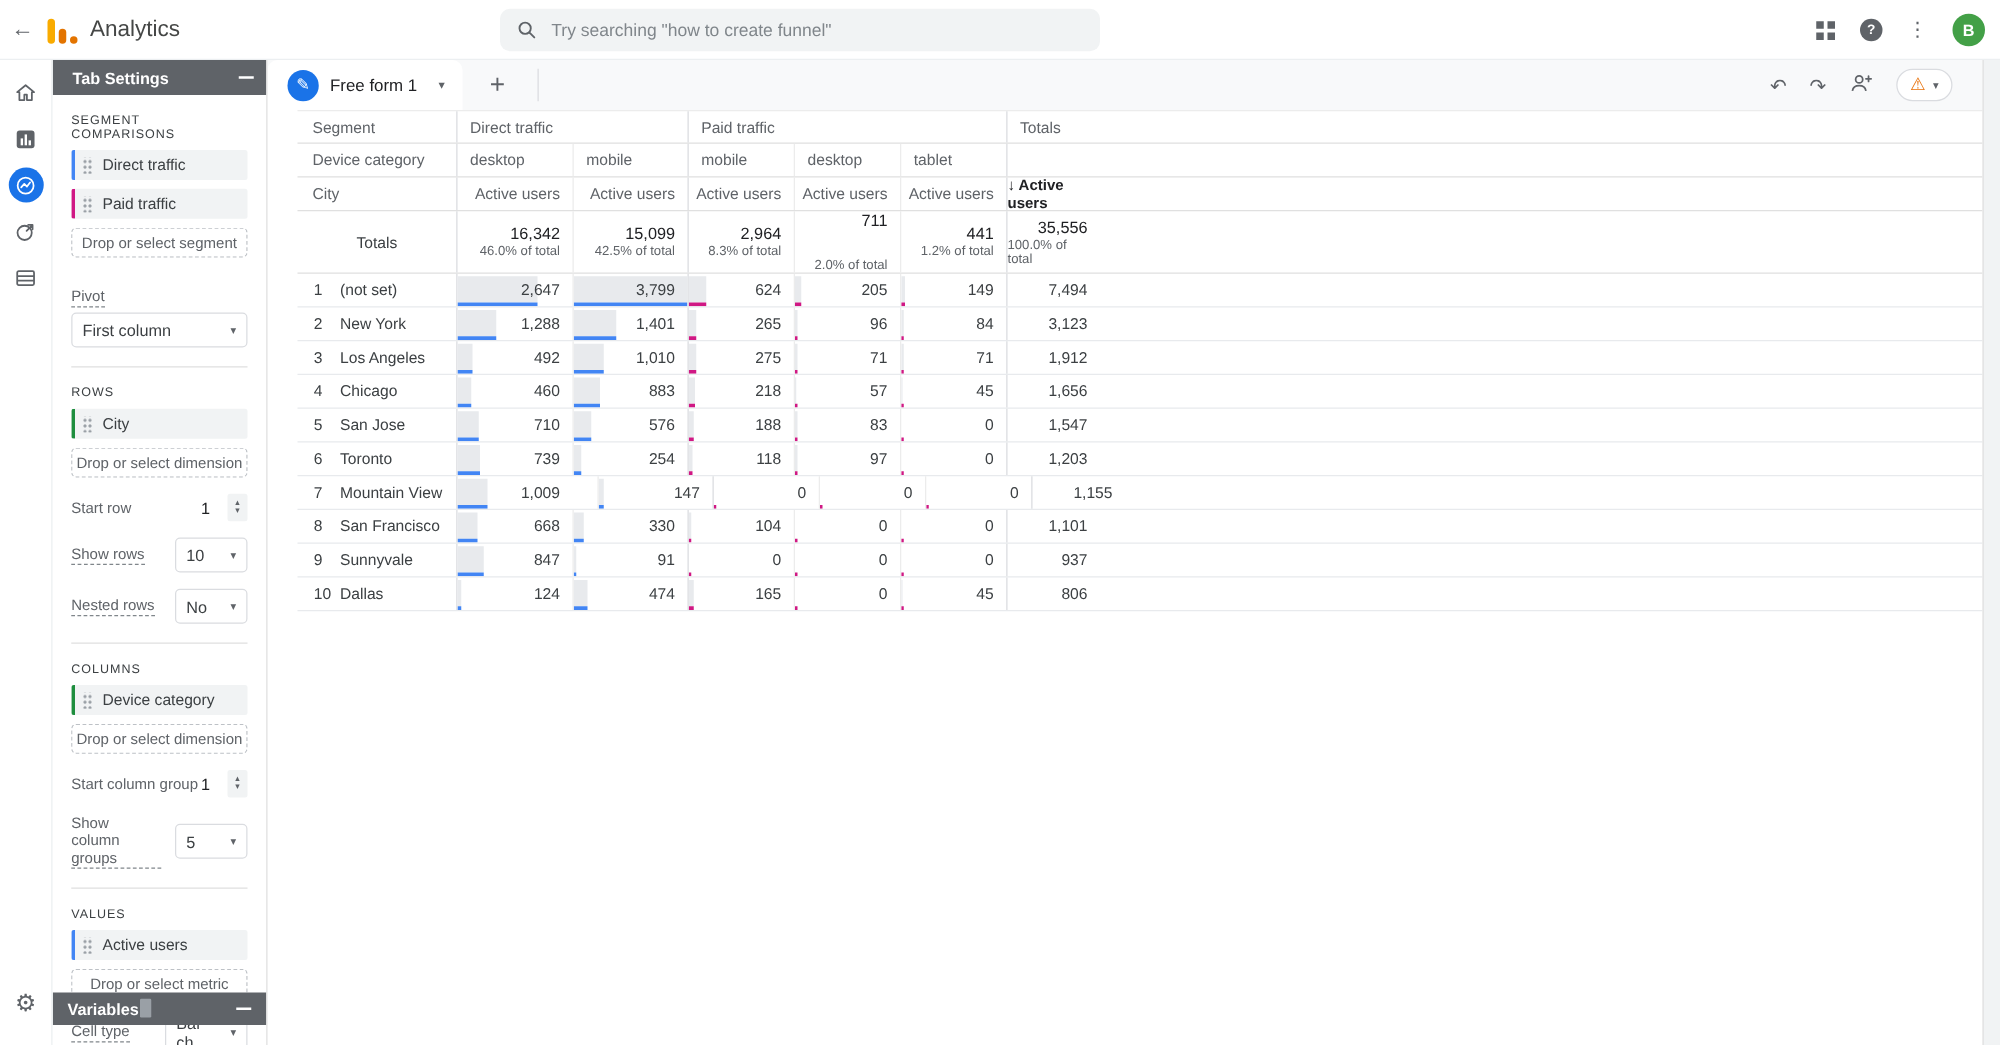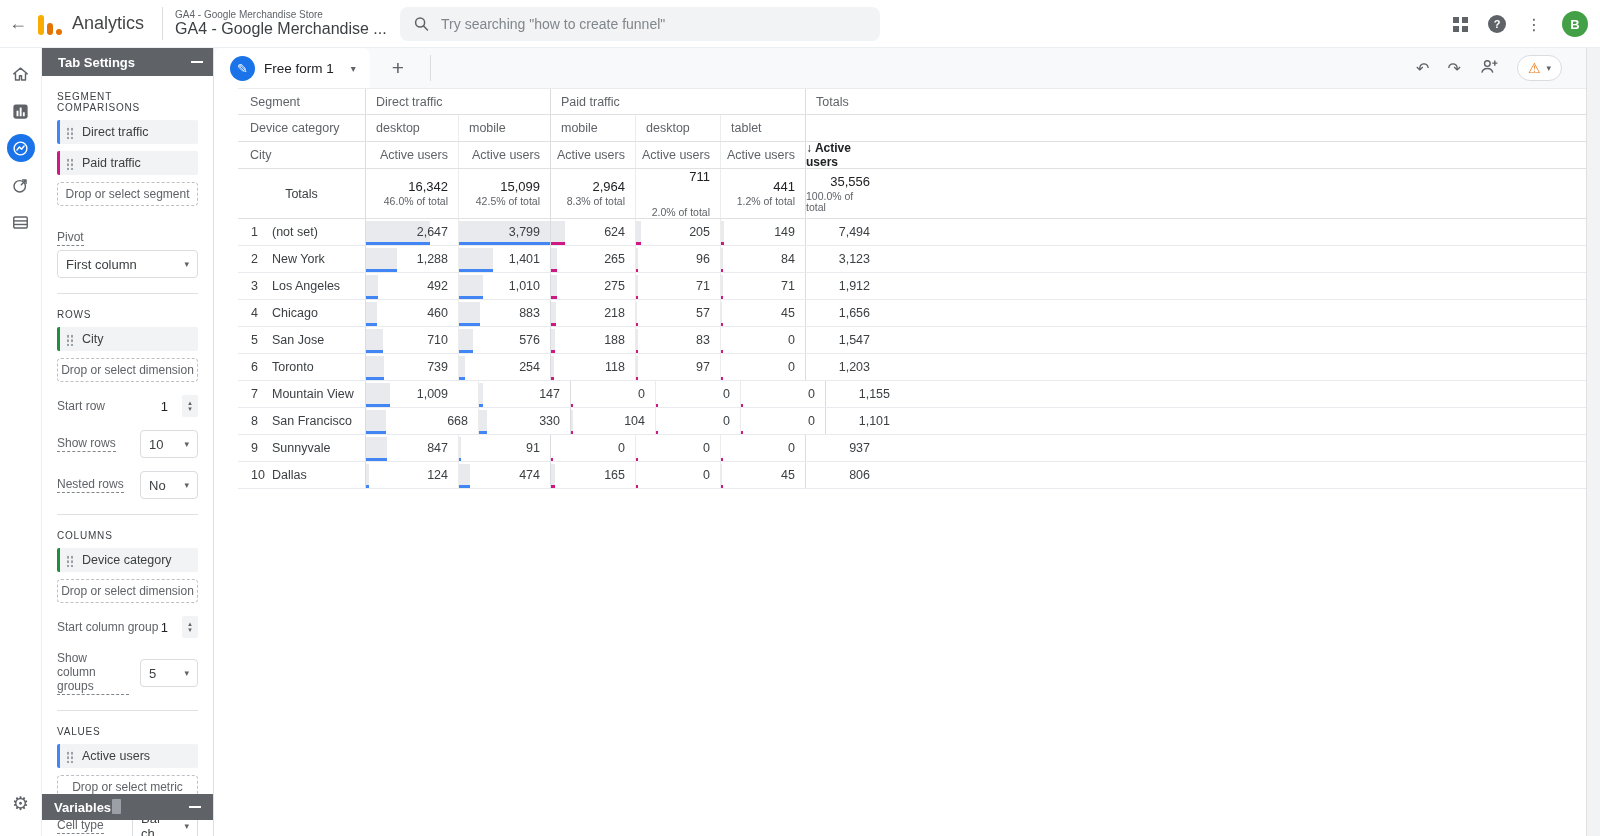--- a/index.html
+++ b/index.html
@@ -120,24 +120,20 @@
 <body>
 
 <div class="appbar">
   <span class="back">←</span>
   <span class="ga-logo">
       <i class="b1"></i>
       <i class="b2"></i>
       <i class="b3"></i>
     </span>
   <span class="product">Analytics</span>
-  <div class="prop">
-    <div class="small">GA4 - Google Merchandise Store</div>
-    <div class="big">GA4 - Google Merchandise ...</div>
-  </div>
   <div class="searchbox">
     <svg width="16" height="16" viewBox="0 0 16 16">
       <circle cx="6.5" cy="6.5" r="4.8" fill="none" stroke="#5f6368" stroke-width="1.6"></circle>
       <line x1="10.2" y1="10.2" x2="14.3" y2="14.3" stroke="#5f6368" stroke-width="1.6" stroke-linecap="round"></line>
     </svg>
     <input type="text" placeholder="Try searching &quot;how to create funnel&quot;" style="">
   </div>
   <div class="appbar-right">
     <span class="gridicon">
         <i></i>
@@ -594,21 +590,21 @@
           <div class="v">0</div>
         </div>
         <div class="cell num bls" style="width: 75px;">1,155</div>
         <div class="cell filler"></div>
       </div>
       <div class="trow drow">
         <div class="cell " style="width: 127px;">
           <div class="rownum">8</div>
           <div class="">San Francisco</div>
         </div>
-        <div class="cell num bls" style="width: 113px;">
+        <div class="cell num bls" style="width: 93px;">
           <div class="bar" style="width: 17.5836%; background: rgb(232, 234, 237);"></div>
           <div class="barline" style="width: max(17.5836%, 2px); background: rgb(66, 133, 244);"></div>
           <div class="v">668</div>
         </div>
         <div class="cell num bl" style="width: 92px;">
           <div class="bar" style="width: 8.6865%; background: rgb(232, 234, 237);"></div>
           <div class="barline" style="width: max(8.6865%, 2px); background: rgb(66, 133, 244);"></div>
           <div class="v">330</div>
         </div>
         <div class="cell num bls" style="width: 85px;">

